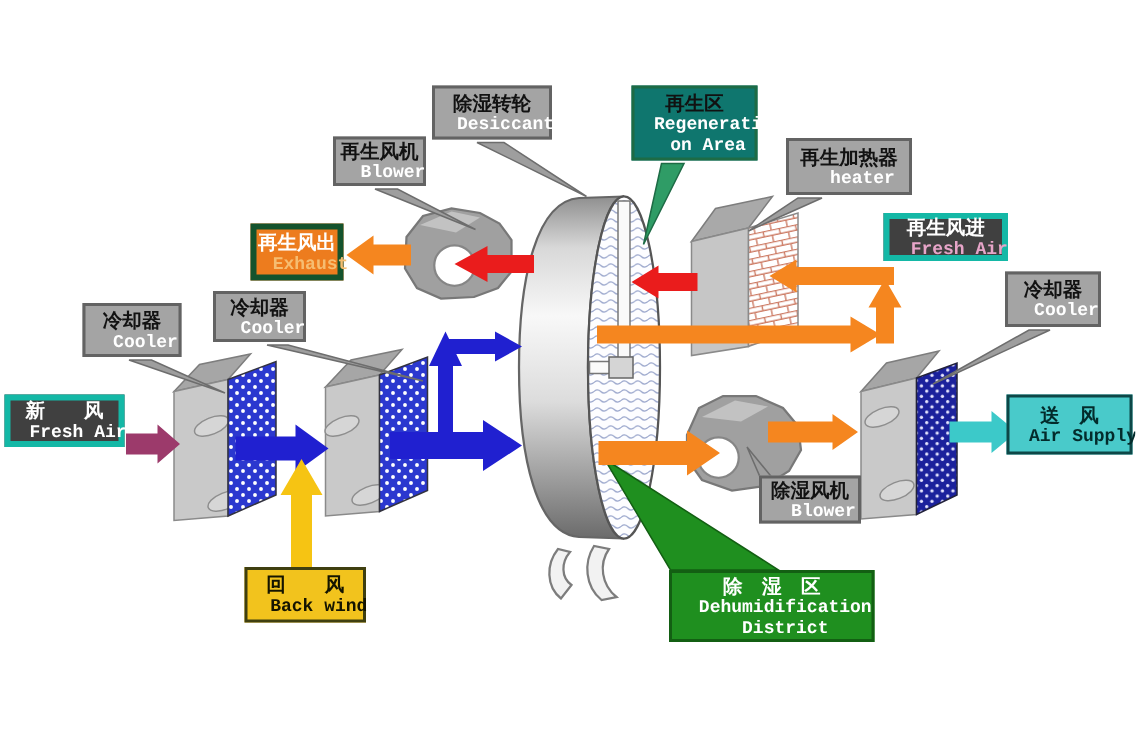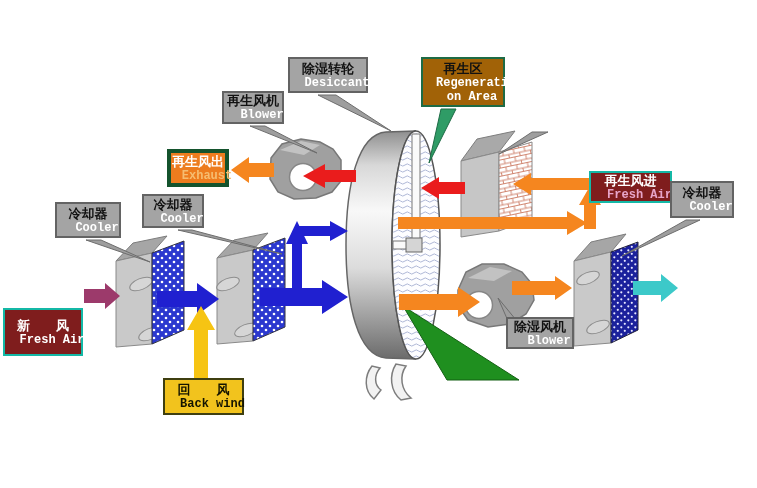--- a/index.html
+++ b/index.html
@@ -5,27 +5,27 @@
   html,body{margin:0;padding:0;background:#fff;}
   #canvas{position:relative;width:757px;height:488px;background:#ffffff;overflow:hidden;
           font-family:"Liberation Sans",sans-serif;border-radius:24px;}
   #diagram-svg{position:absolute;left:0;top:0;z-index:1;}
   .callout{position:absolute;z-index:10;box-sizing:border-box;display:flex;flex-direction:column;
            align-items:center;justify-content:center;text-align:center;line-height:15px;}
   .callout .zh{font-weight:bold;font-size:13px;font-family:"Liberation Sans",sans-serif;white-space:pre;}
   .callout .en{font-weight:bold;font-size:12px;font-family:"Liberation Mono",monospace;white-space:pre;line-height:14px;padding-left:18px;}
   .gray{background:#a4a4a4;border:2px solid #636363;}
   .gray .zh{color:#121212;} .gray .en{color:#ffffff;}
-  .green1{background:#a16207;border:2px solid #1d6b45;}
+  .green1{background:#0f766e;border:2px solid #1d6b45;}
   .green1 .zh{color:#111111;} .green1 .en{color:#ffffff;}
   .green2{background:#1f8f1f;border:2px solid #135f13;}
   .green2 .zh,.green2 .en{color:#ffffff;}
   .orange-box{background:#ed7c1e;border:4px solid #14532d;}
   .orange-box .zh{color:#ffffff;} .orange-box .en{color:#f6bd71;}
-  .magenta{background:#7f1d1d;border:2px solid #14b8a6;margin-top:29px;}
+  .magenta{background:#404040;border:4px solid #14b8a6;}
   .magenta .zh,.magenta .en{color:#ffffff;}
   .magenta.pink-en .en{color:#e7a5c9;}
   .yellow{background:#f2c31d;border:2px solid #3f3f10;align-items:center;}
   .yellow .zh,.yellow .en{color:#141400;}
   .cyan-box{background:#49caca;border:2px solid #0d4747;}
   .cyan-box .zh,.cyan-box .en{color:#032b2b;}
 </style>
 </head>
 <body>
 
@@ -174,41 +174,54 @@
   <span class="zh">冷却器</span>
   <span class="en">Cooler</span>
 </div>
 
 <div class="callout green1" style="left:421px;top:57px;width:84px;height:50px">
   <span class="zh">再生区</span>
   <span class="en">Regenerati</span>
   <span class="en">on Area</span>
 </div>
 
+<div class="callout gray" style="left:524px;top:92px;width:84px;height:38px">
+  <span class="zh">再生加热器</span>
+  <span class="en">heater</span>
+</div>
 
 <div class="callout magenta pink-en" style="left:589px;top:142px;width:83px;height:32px">
   <span class="zh">再生风进</span>
   <span class="en">Fresh Air</span>
 </div>
 
 <div class="callout gray" style="left:670px;top:181px;width:64px;height:37px">
   <span class="zh">冷却器</span>
   <span class="en">Cooler</span>
 </div>
 
-<div class="callout magenta" style="left:3px;top:279px;width:80px;height:48px">
+<div class="callout magenta" style="left:3px;top:263px;width:80px;height:35px">
   <span class="zh">新　　风</span>
   <span class="en">Fresh Air</span>
 </div>
 
 <div class="callout yellow" style="left:163px;top:378px;width:81px;height:37px">
   <span class="zh">回　　风</span>
   <span class="en">Back wind</span>
 </div>
 
 <div class="callout gray" style="left:506px;top:317px;width:68px;height:32px">
   <span class="zh">除湿风机</span>
   <span class="en">Blower</span>
 </div>
 
-
+<div class="callout green2" style="left:446px;top:380px;width:137px;height:48px">
+  <span class="zh">除　湿　区</span>
+  <span class="en">Dehumidification</span>
+  <span class="en">District</span>
+</div>
+
+<div class="callout cyan-box" style="left:671px;top:263px;width:84px;height:40px">
+  <span class="zh">送　风</span>
+  <span class="en">Air Supply</span>
+</div>
 
 </div>
 
 </body></html>

